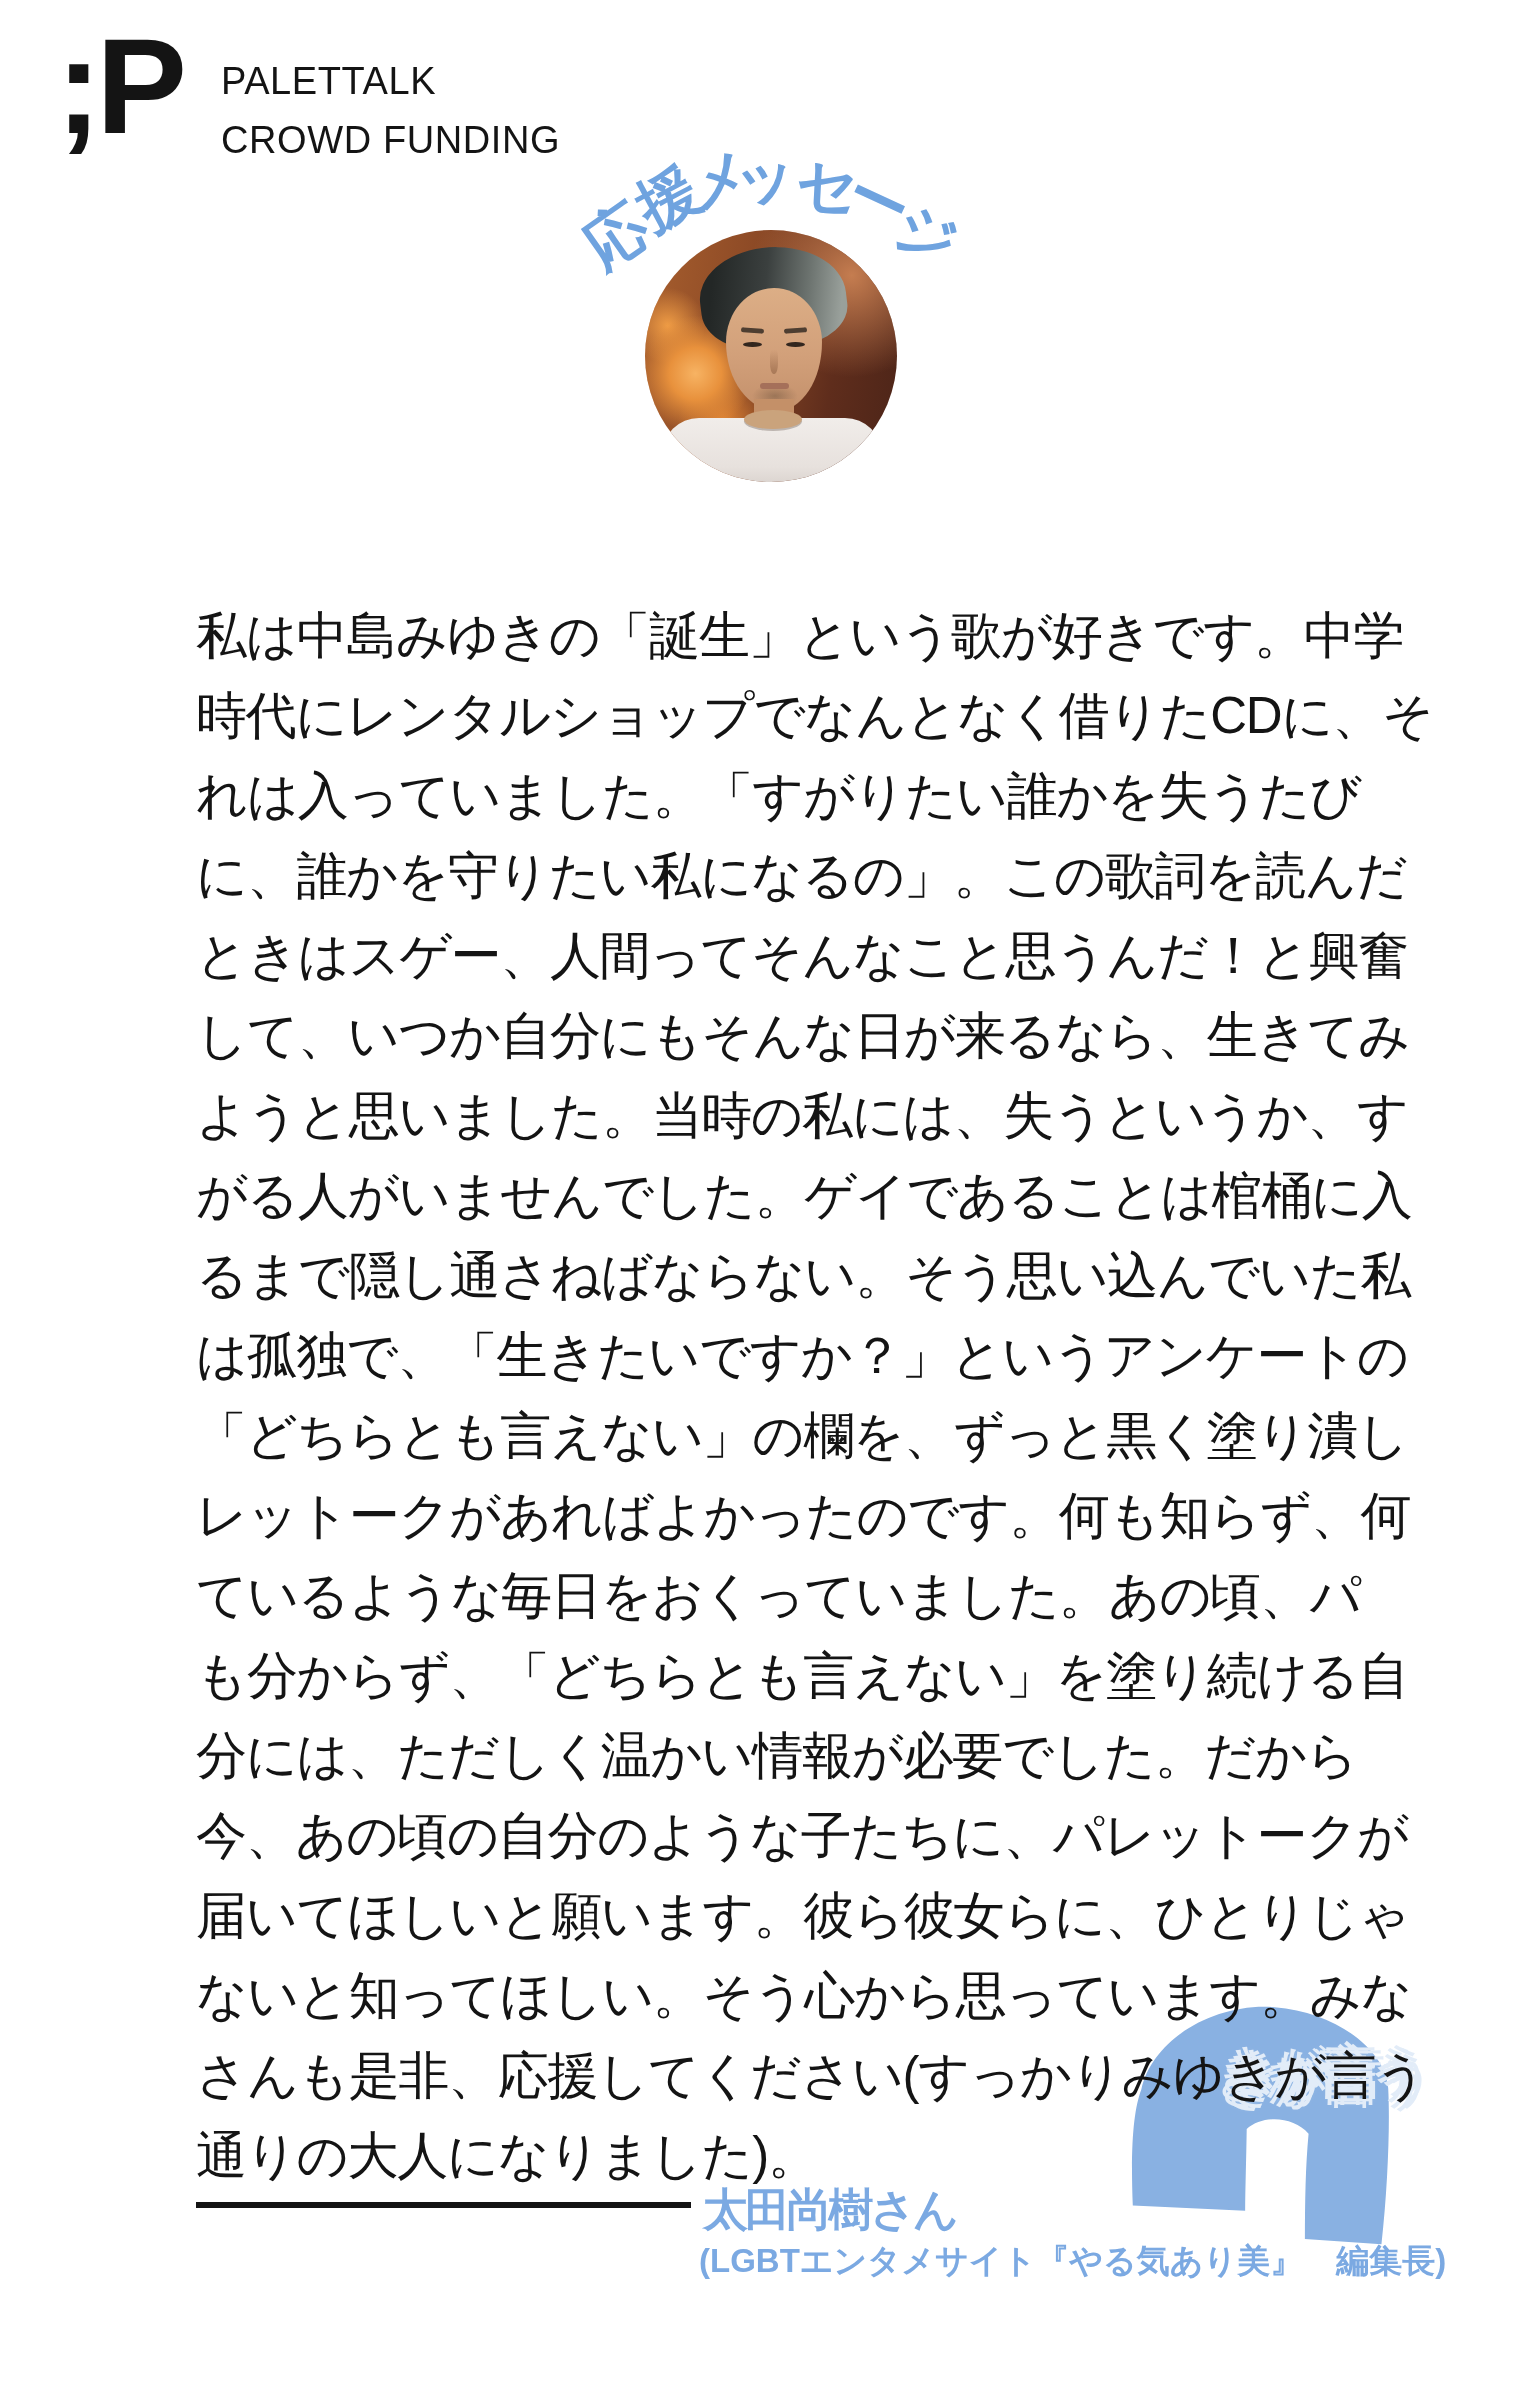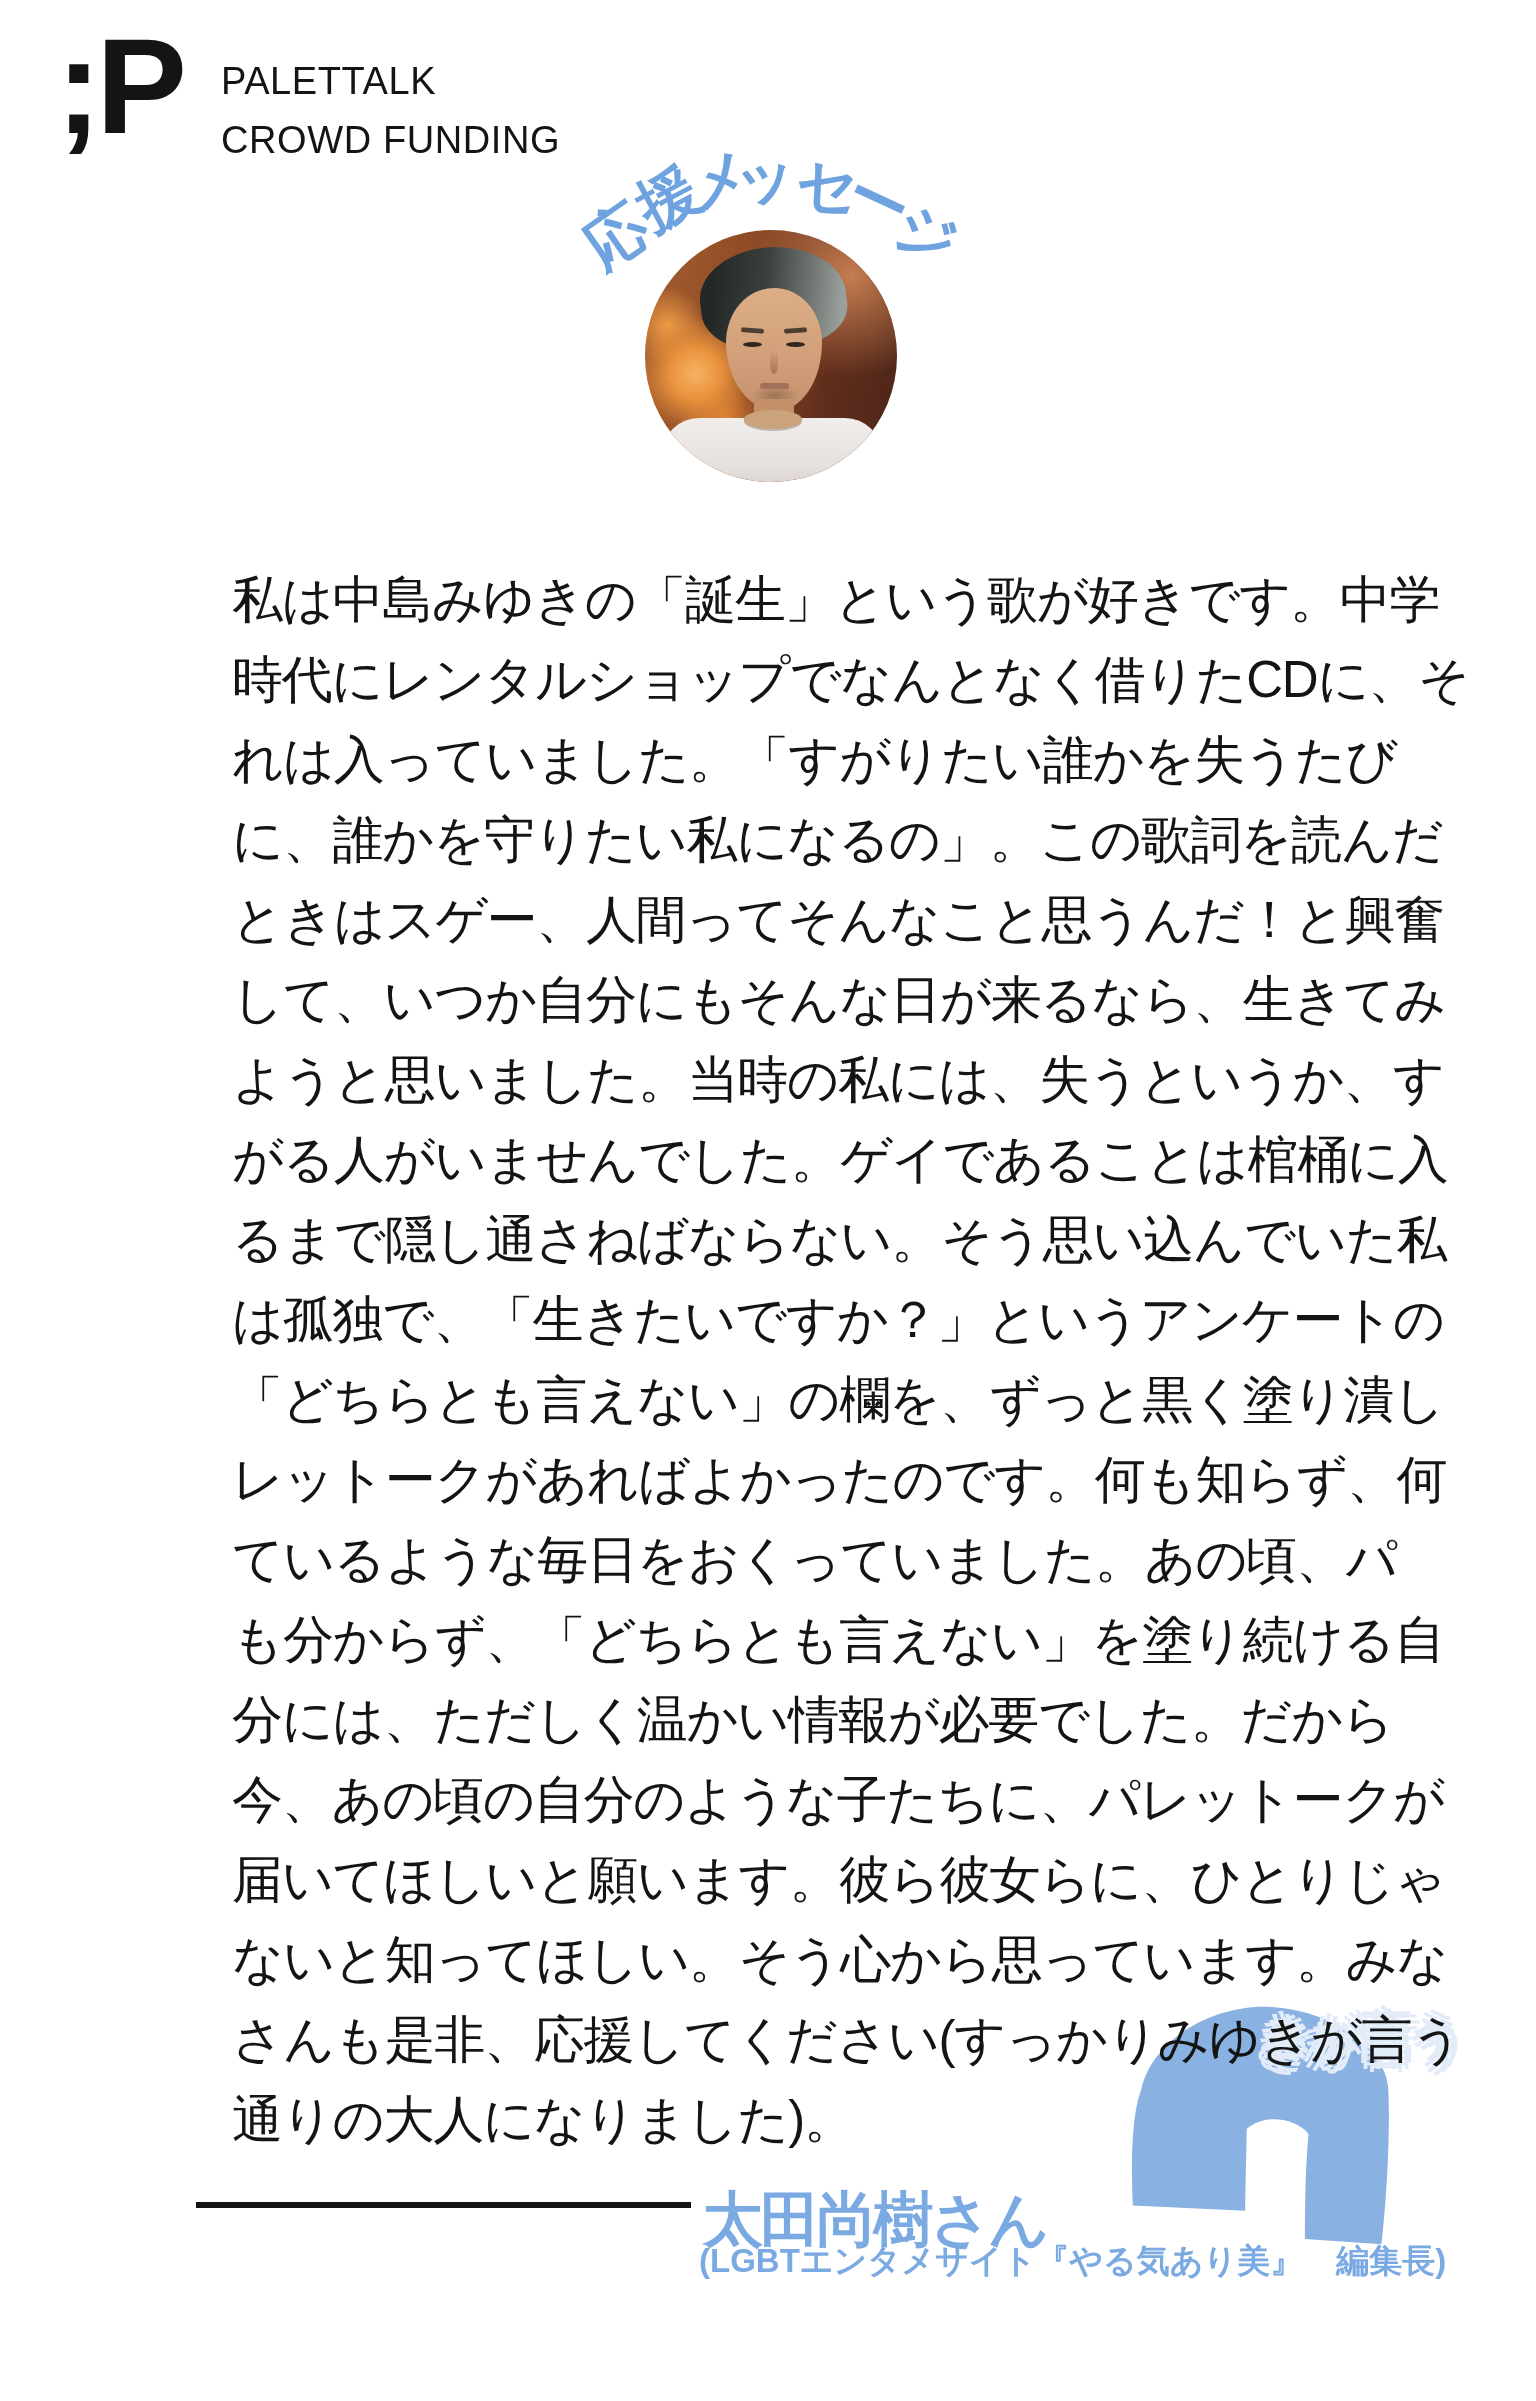--- a/index.html
+++ b/index.html
@@ -52,32 +52,32 @@
   .ph-mouth{position:absolute;left:34px;top:95px;width:29.4px;height:5.8px;border-radius:3.8px;background:#a5705a;}
   .ph-stubble{position:absolute;left:25.6px;top:96px;width:46px;height:24px;border-radius:50%;
     background:radial-gradient(closest-side,rgba(85,65,48,.38),rgba(85,65,48,0));}
   .ph-neck{position:absolute;left:109px;top:169px;width:40px;height:31px;background:#c49068;}
   .ph-shirt{position:absolute;left:16.6px;top:188px;width:220px;height:70px;
     border-radius:37px 37px 0 0;
     background:linear-gradient(180deg,#f1edea 0%,#e7e1dd 70%,#d8d1cc 100%);}
   .ph-shirt:before{content:"";position:absolute;left:82px;top:-7.7px;width:58px;height:19px;
     border-radius:50%;background:#caa37c;box-shadow:0 1.9px 0 #bdb5b0;}
   
-  .body-text{position:absolute;left:196px;top:560px;font-size:51px;line-height:80px;
-    letter-spacing:-1.3px;font-weight:500;color:var(--ink);margin-left:36px;}
+  .body-text{position:absolute;left:196px;top:596px;font-size:51px;line-height:80px;
+    letter-spacing:-1.3px;font-weight:500;color:var(--ink);}
   .bline{white-space:pre;}
   .halo{text-shadow:
     9px 0 0 var(--halo), -9px 0 0 var(--halo), 0 9px 0 var(--halo), 0 -9px 0 var(--halo),
     6.4px 6.4px 0 var(--halo), -6.4px 6.4px 0 var(--halo), 6.4px -6.4px 0 var(--halo), -6.4px -6.4px 0 var(--halo),
     0 0 10.2px var(--halo);}
   
   .arch{position:absolute;left:1125px;top:1988px;transform:rotate(2deg);}
   
   .sig-rule{position:absolute;left:196px;top:2202px;width:495px;height:5.8px;background:var(--ink);}
-  .sig-name{position:absolute;left:703px;top:2180px;font-size:60px;font-weight:bold;
+  .sig-name{position:absolute;left:703px;top:2180px;font-size:45px;font-weight:bold;
     letter-spacing:-3.2px;color:var(--blue-sig);}
   .sig-title{position:absolute;left:699px;top:2239px;font-size:33px;font-weight:bold;
     letter-spacing:0px;color:var(--blue-sig);white-space:pre;text-align:right;}
 </style>
 </head>
 <body>
 
 <div class="poster">
 
   <div class="brand-mark">;P</div>

